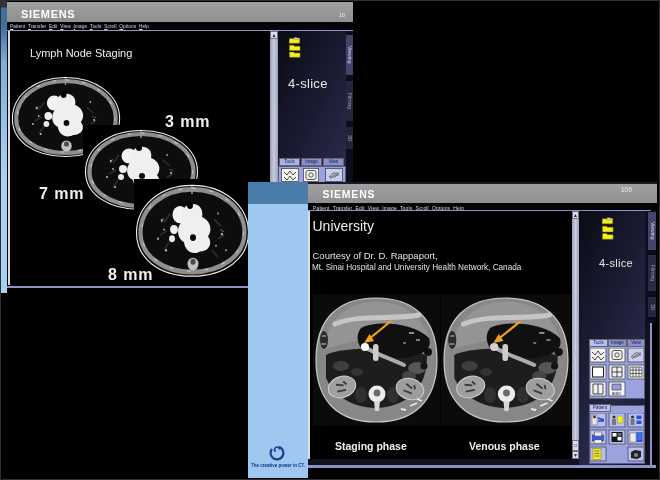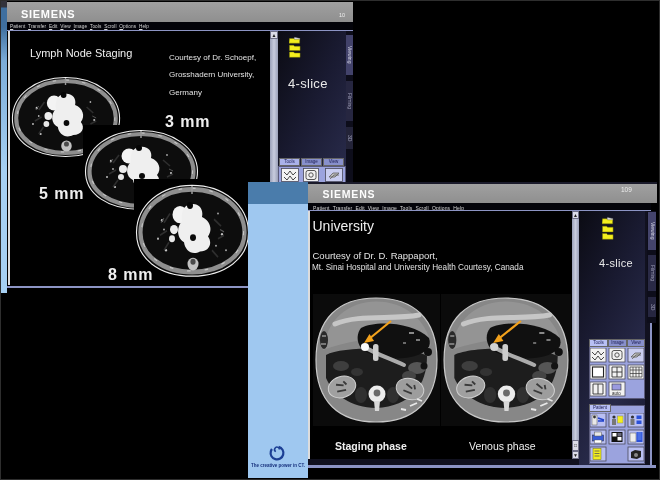--- a/index.html
+++ b/index.html
@@ -104,33 +104,32 @@
     <div class="abs ttl" style="left:6px;top:1px;width:346px;height:20px;"></div>
     <div class="abs siem" style="left:20px;top:7px;font-size:11px;letter-spacing:0.7px;">SIEMENS</div>
     <div class="abs" style="left:338px;top:11px;font-size:5.5px;color:#eee;">10</div>
 
     <div class="abs" style="left:6px;top:21px;width:346px;height:8px;background:#04040a;"></div>
     <div class="abs menutxt" style="left:9px;top:23px;"><u>P</u>atient&nbsp;&nbsp;<u>T</u>ransfer&nbsp;&nbsp;<u>E</u>dit&nbsp;&nbsp;<u>V</u>iew&nbsp;&nbsp;<u>I</u>mage&nbsp;&nbsp;<u>T</u>ools&nbsp;&nbsp;<u>S</u>croll&nbsp;&nbsp;<u>O</u>ptions&nbsp;&nbsp;<u>H</u>elp</div>
     <div class="abs lav" style="left:6px;top:29px;width:346px;height:1px;"></div>
 
     <div class="abs" style="left:7px;top:30px;width:262px;height:254px;background:#000;border-left:2px solid #dcdcdc;box-sizing:border-box;"></div>
     <div class="abs wtxt" style="left:29px;top:46px;font-size:11px;">Lymph Node Staging</div>
-    <div class="abs" style="left:168px;top:47.5px;font-size:8px;line-height:17.5px;color:#e2e2e2;">Courtesy of Dr. Schoepf,<br>Grosshadern University,<br>Germany</div>
 
     <div class="abs" style="left:9px;top:71px;"><svg width="112" height="87">
           <use href="#chest" width="112" height="87"></use>
         </svg></div>
     <div class="abs" style="left:82px;top:124px;"><svg width="117" height="87">
           <use href="#chest" width="117" height="87"></use>
         </svg></div>
     <div class="abs" style="left:133px;top:178px;"><svg width="117" height="100">
           <use href="#chest" width="117" height="100"></use>
         </svg></div>
     <div class="abs wtxt" style="left:164px;top:112px;font-size:16px;font-weight:bold;letter-spacing:0.9px;">3 mm</div>
-    <div class="abs wtxt" style="left:38px;top:183.5px;font-size:16px;font-weight:bold;letter-spacing:0.9px;">5 mm</div>
+    <div class="abs wtxt" style="left:38px;top:183.5px;font-size:16px;font-weight:bold;letter-spacing:0.9px;">7 mm</div>
     <div class="abs wtxt" style="left:107px;top:265px;font-size:16px;font-weight:bold;letter-spacing:0.9px;">8 mm</div>
 
     <div class="abs scrollb" style="left:269px;top:30px;width:8px;height:254px;"></div>
     <div class="sbbox" style="left:269px;top:30px;">▲</div>
     <div class="sbbox" style="left:269px;top:276px;">▼</div>
 
     <div class="abs navpanel" style="left:277px;top:30px;width:68px;height:254px;"></div>
     <div class="abs" style="left:288px;top:35px;"><svg width="12" height="22" viewBox="0 0 13 26" preserveAspectRatio="none">
           <use href="#folders"></use>
         </svg></div>
@@ -179,39 +178,39 @@
     <div class="abs" style="left:373px;top:3.5px;font-size:6.5px;color:#eee;">109</div>
     <div class="abs" style="left:60px;top:21px;width:343px;height:8px;background:#04040a;"></div>
     <div class="abs menutxt" style="left:65px;top:22.5px;font-size:5px;letter-spacing:0.15px;"><u>P</u>atient&nbsp;&nbsp;<u>T</u>ransfer&nbsp;&nbsp;<u>E</u>dit&nbsp;&nbsp;<u>V</u>iew&nbsp;&nbsp;<u>I</u>mage&nbsp;&nbsp;<u>T</u>ools&nbsp;&nbsp;<u>S</u>croll&nbsp;&nbsp;<u>O</u>ptions&nbsp;&nbsp;<u>H</u>elp</div>
     <div class="abs lav" style="left:60px;top:28px;width:343px;height:1px;"></div>
 
     <div class="abs" style="left:60px;top:29px;width:343px;height:254px;background:#11111f;"></div>
 
     <div class="abs" style="left:60px;top:29px;width:264px;height:248px;background:#000;border-left:2px solid #dcdcdc;box-sizing:border-box;"></div>
     <div class="abs wtxt" style="left:64.5px;top:36px;font-size:14px;">University</div>
     <div class="abs" style="left:64.5px;top:68px;font-size:9.5px;color:#e2e2e2;text-align:center;">Courtesy of Dr. D. Rappaport,</div>
-    <div class="abs" style="left:64px;top:81px;font-size:8.2px;color:#e2e2e2;">Mt. Sinai Hospital and University Health Courtesy, Canada</div>
+    <div class="abs" style="left:64px;top:81px;font-size:8.2px;color:#e2e2e2;">Mt. Sinai Hospital and University Health Network, Canada</div>
     <div class="abs" style="left:65px;top:112px;"><svg width="127" height="132">
           <use href="#abd" width="127" height="132"></use>
           <circle cx="52" cy="53" r="4" fill="#fafafa"></circle>
           <g>
             <line x1="78" y1="27" x2="56" y2="45" stroke="#f2a11c" stroke-width="2.2"></line>
             <path d="M51,49 l10,-2 -4.5,-7 Z" fill="#f2a11c"></path>
           </g>
         </svg></div>
     <div class="abs" style="left:193px;top:112px;"><svg width="130" height="132" viewBox="0 0 127 132" preserveAspectRatio="none">
           <use href="#abd" width="127" height="132"></use>
           <circle cx="52" cy="53" r="4" fill="#d2d2d2"></circle>
           <g>
             <line x1="78" y1="27" x2="56" y2="45" stroke="#f2a11c" stroke-width="2.2"></line>
             <path d="M51,49 l10,-2 -4.5,-7 Z" fill="#f2a11c"></path>
           </g>
         </svg></div>
     <div class="abs wtxt" style="left:87px;top:257.5px;font-size:10.5px;font-weight:bold;">Staging phase</div>
-    <div class="abs wtxt" style="left:221px;top:257.5px;font-size:10.5px;font-weight:normal;">Venous phase</div>
+    <div class="abs wtxt" style="left:221px;top:257.5px;font-size:10.5px;font-weight:bold;">Venous phase</div>
 
     <div class="abs scrollb" style="left:324px;top:29px;width:7px;height:248px;"></div>
     <div class="sbbox" style="left:324px;top:29px;width:7px;">▲</div>
     <div class="sbbox" style="left:324px;top:258px;width:7px;height:11px;line-height:9px;">□</div>
     <div class="sbbox" style="left:324px;top:269px;width:7px;">▼</div>
 
     <div class="abs navpanel" style="left:331px;top:29px;width:66px;height:254px;"></div>
     <div class="abs" style="left:354px;top:34px;"><svg width="12" height="24" viewBox="0 0 13 26" preserveAspectRatio="none">
           <use href="#folders"></use>
         </svg></div>

